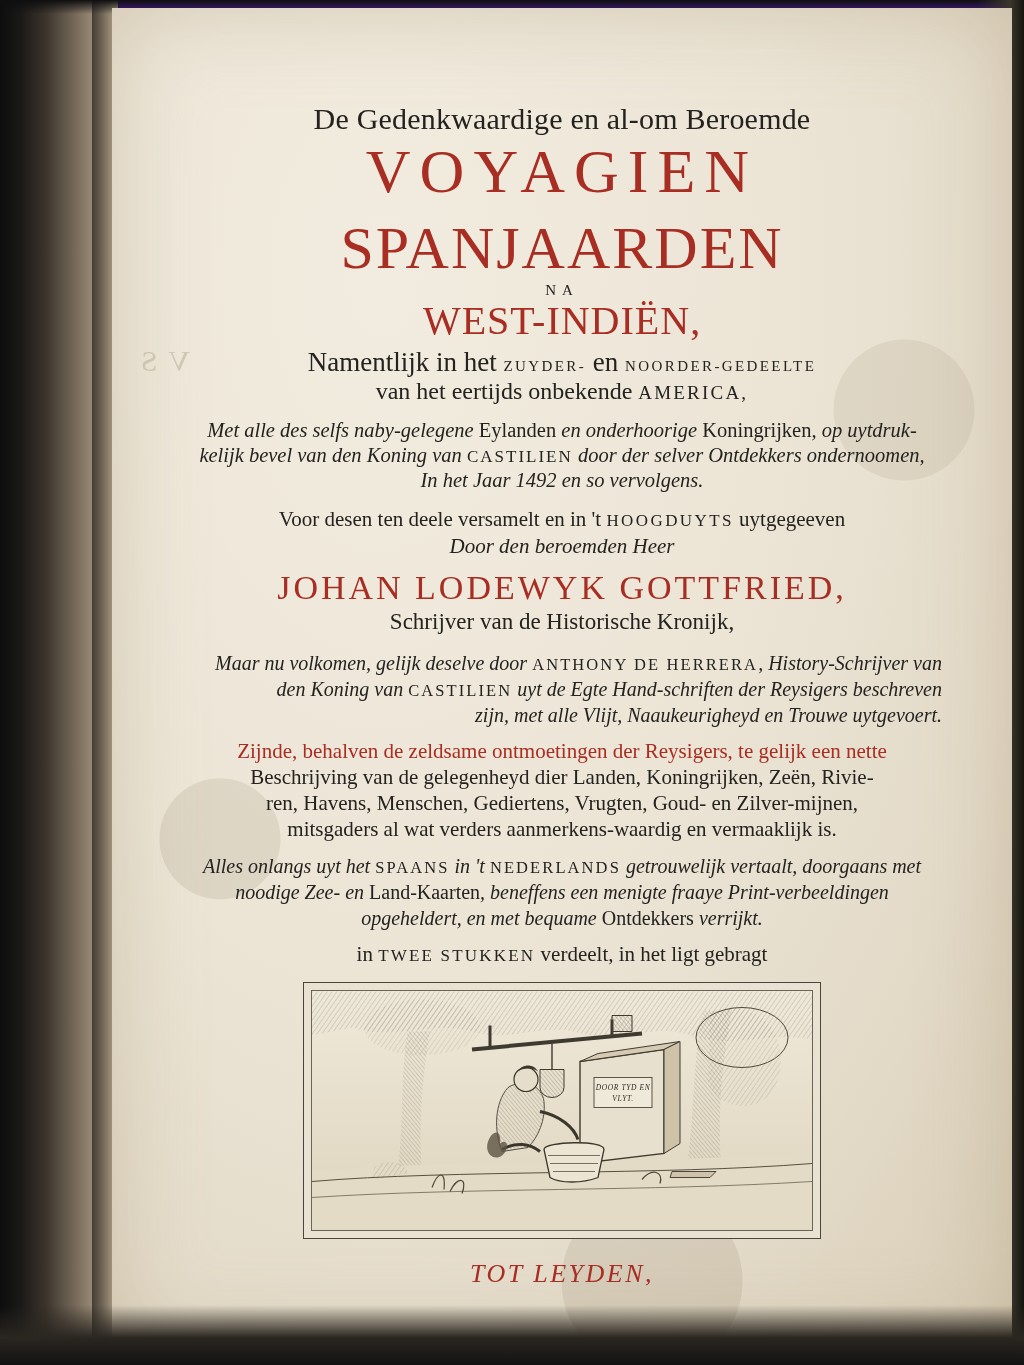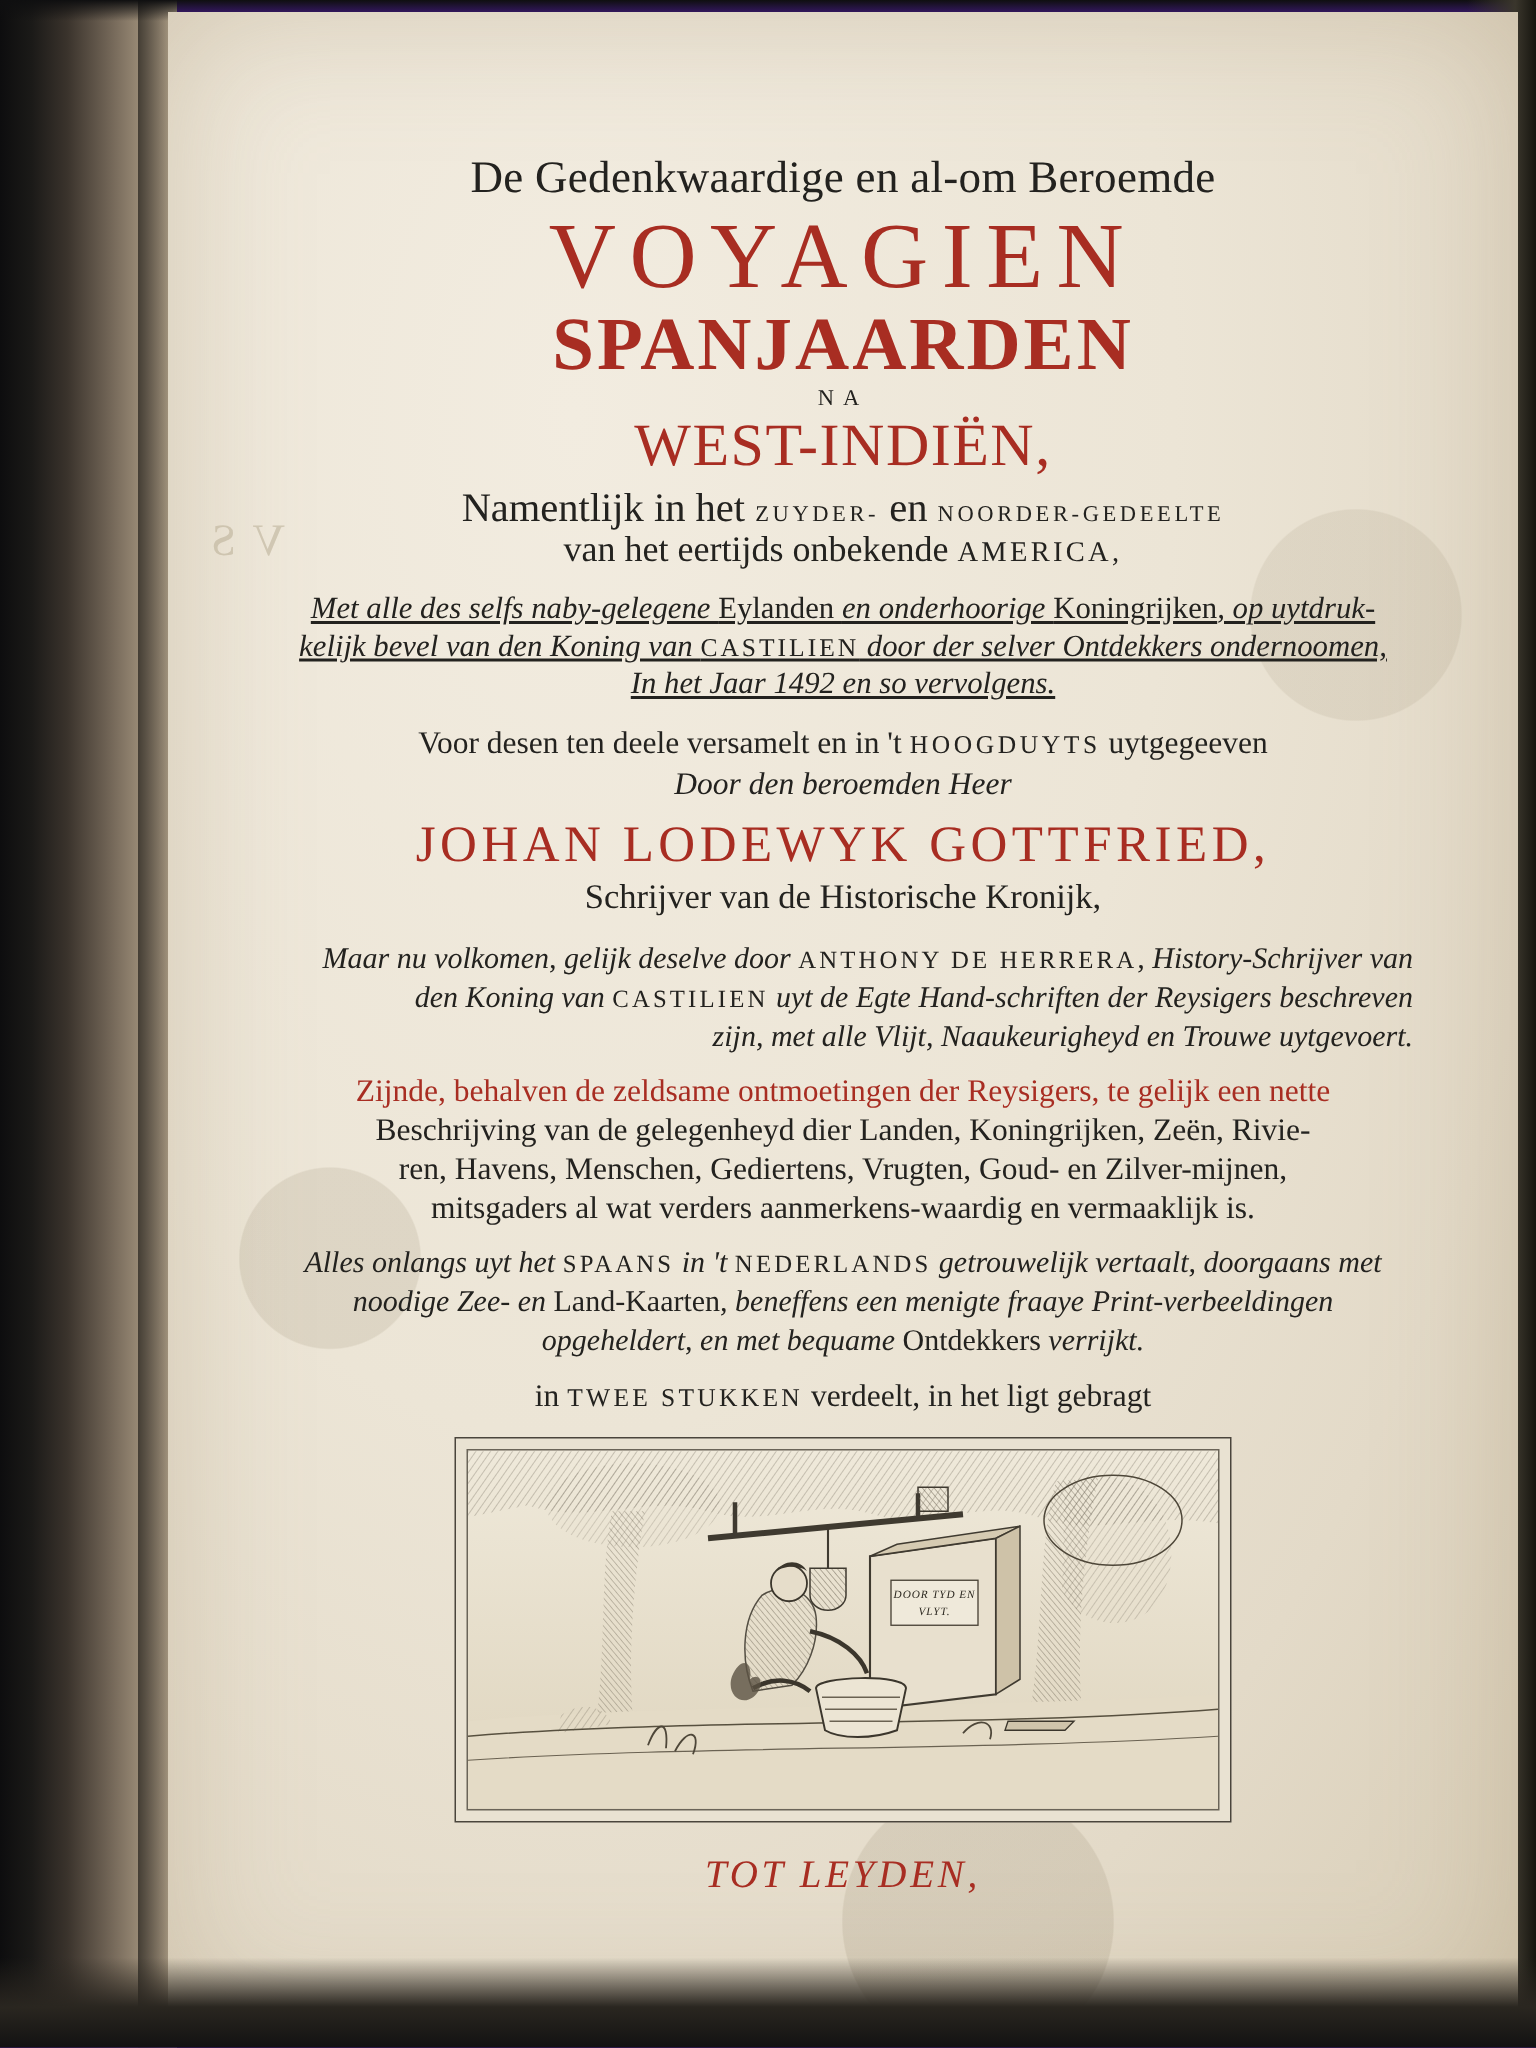--- a/index.html
+++ b/index.html
@@ -92,25 +92,25 @@
     letter-spacing: 9px;
     line-height: 1;
     margin: 4px 0 2px;
   }
   .l3 {
     font-size: 25px;
     letter-spacing: 7px;
     margin: 6px 0 0;
   }
   .l4 {
-    font-size: 50px;
+    font-size: 60px;
     letter-spacing: 2px;
     line-height: 1;
-    margin: 2px 0 0;
-    font-weight: 700;
+    margin: 16px 0 0;
+    font-weight: 400;
   }
   .l5 {
     font-size: 15px;
     letter-spacing: 6px;
     margin: 4px 0 0;
   }
   .l6 {
     font-size: 40px;
     letter-spacing: 1px;
     line-height: 1;
@@ -129,21 +129,20 @@
   }
   .l8 .sc { font-size: 19px; letter-spacing: 2.2px; }
 
   .ital {
     font-style: italic;
   }
   .blockA {
     margin-top: 12px;
     font-size: 20.5px;
     line-height: 1.22;
-    text-decoration: underline;
   }
   .blockA .sc { font-style: normal; font-size: 17px; letter-spacing: 2px; }
   .blockA .rm { font-style: normal; }
 
   .blockB {
     margin-top: 13px;
     font-size: 21px;
     line-height: 1.3;
   }
   .blockB .sc { font-size: 17px; letter-spacing: 2.4px; }

